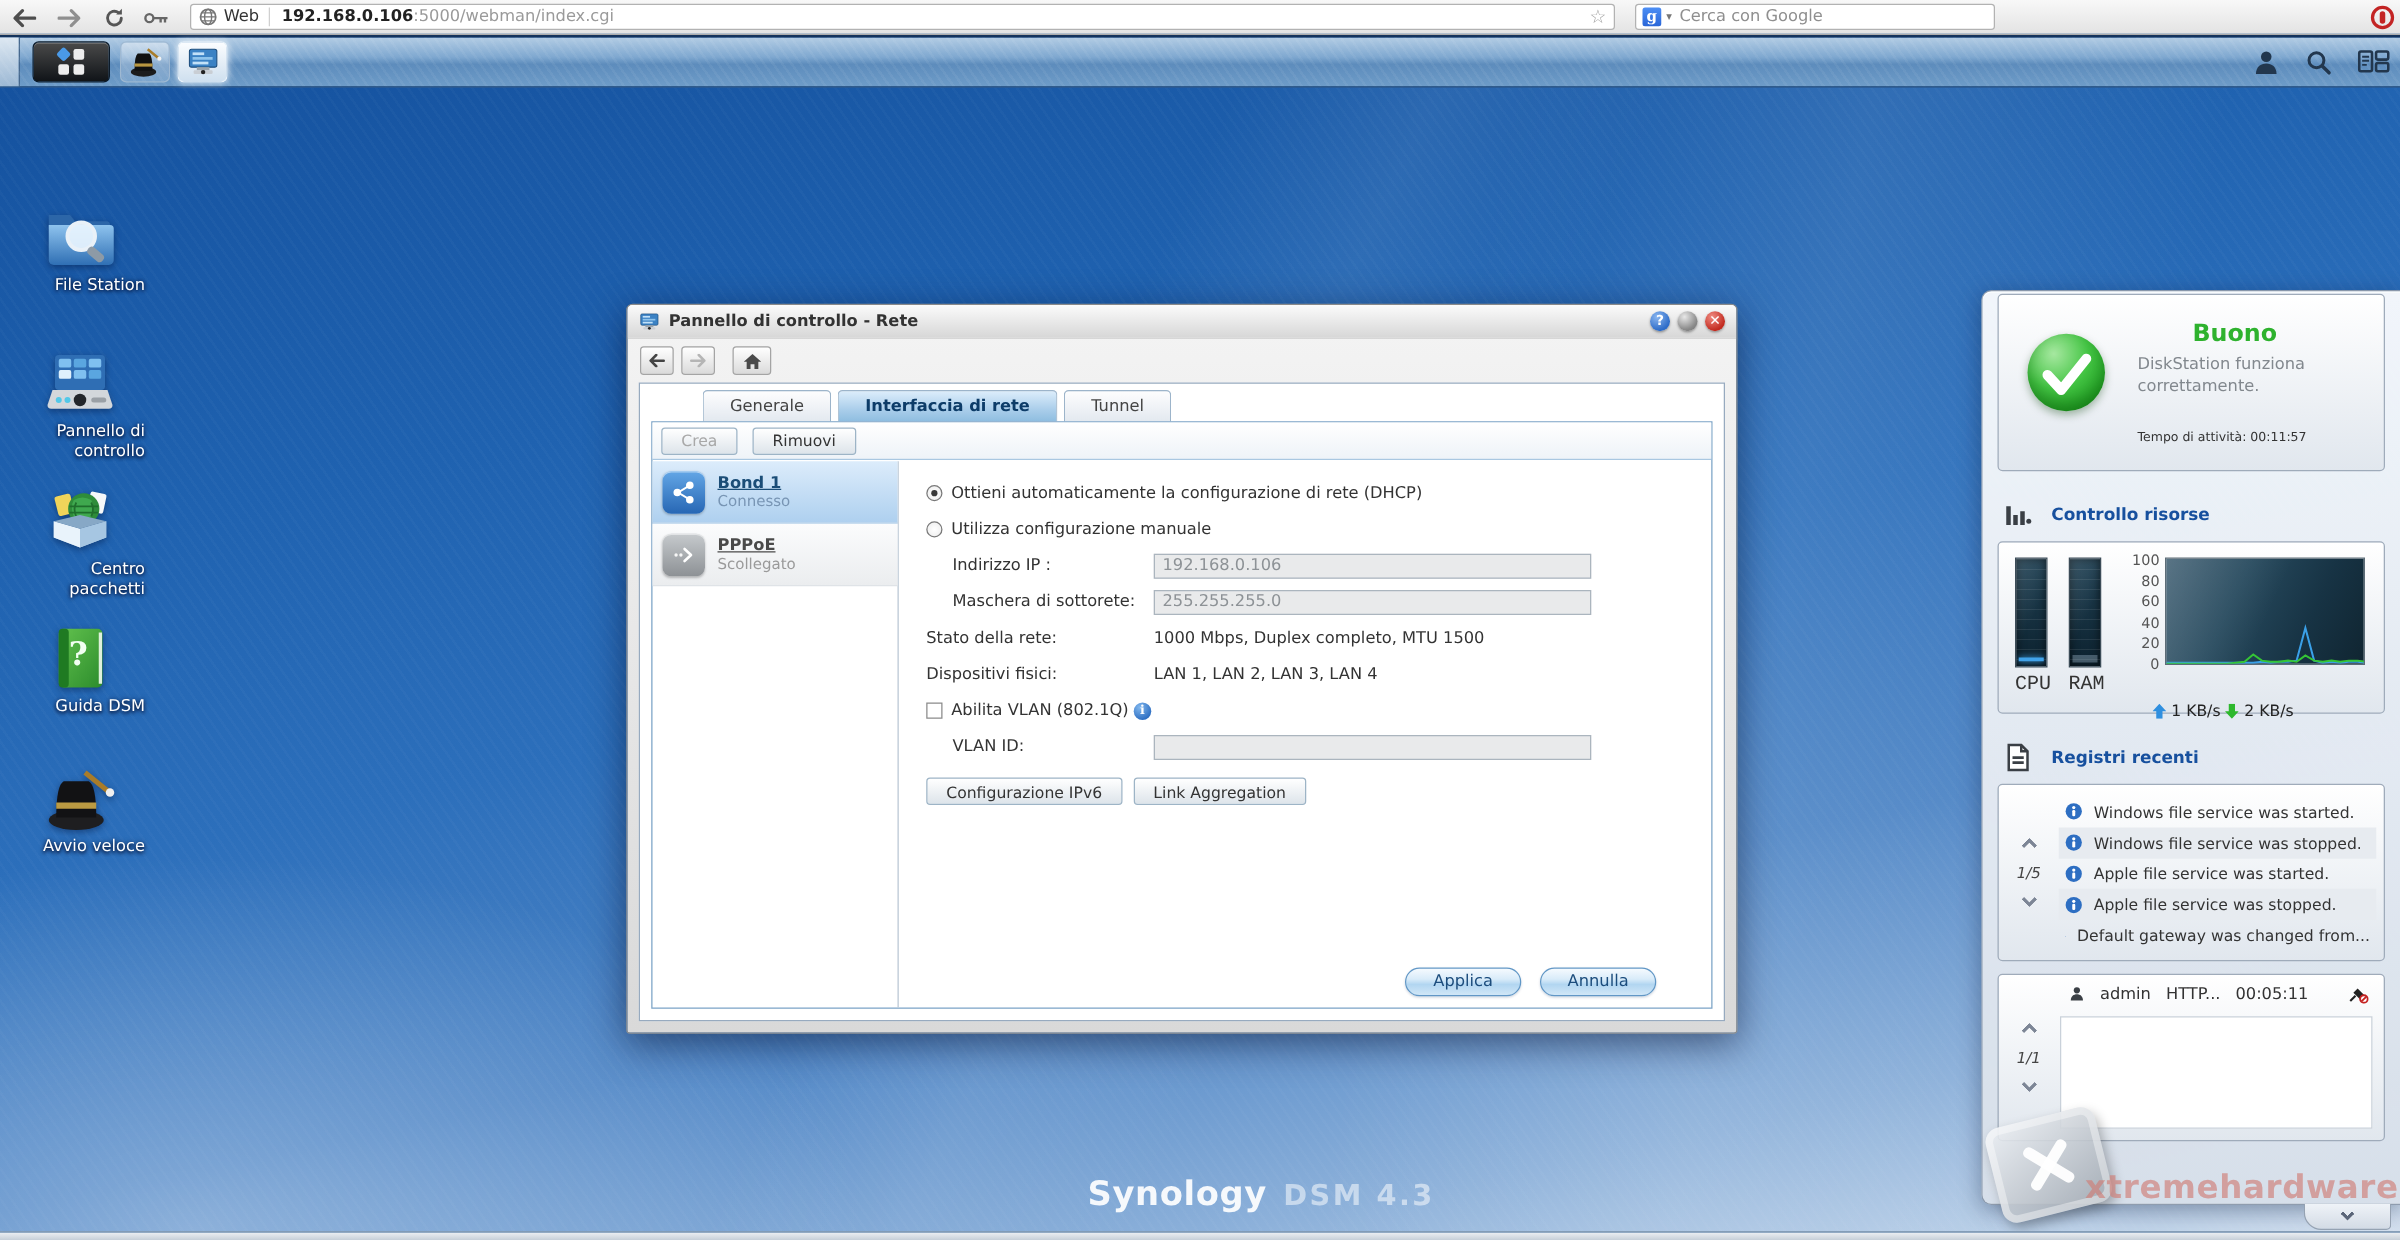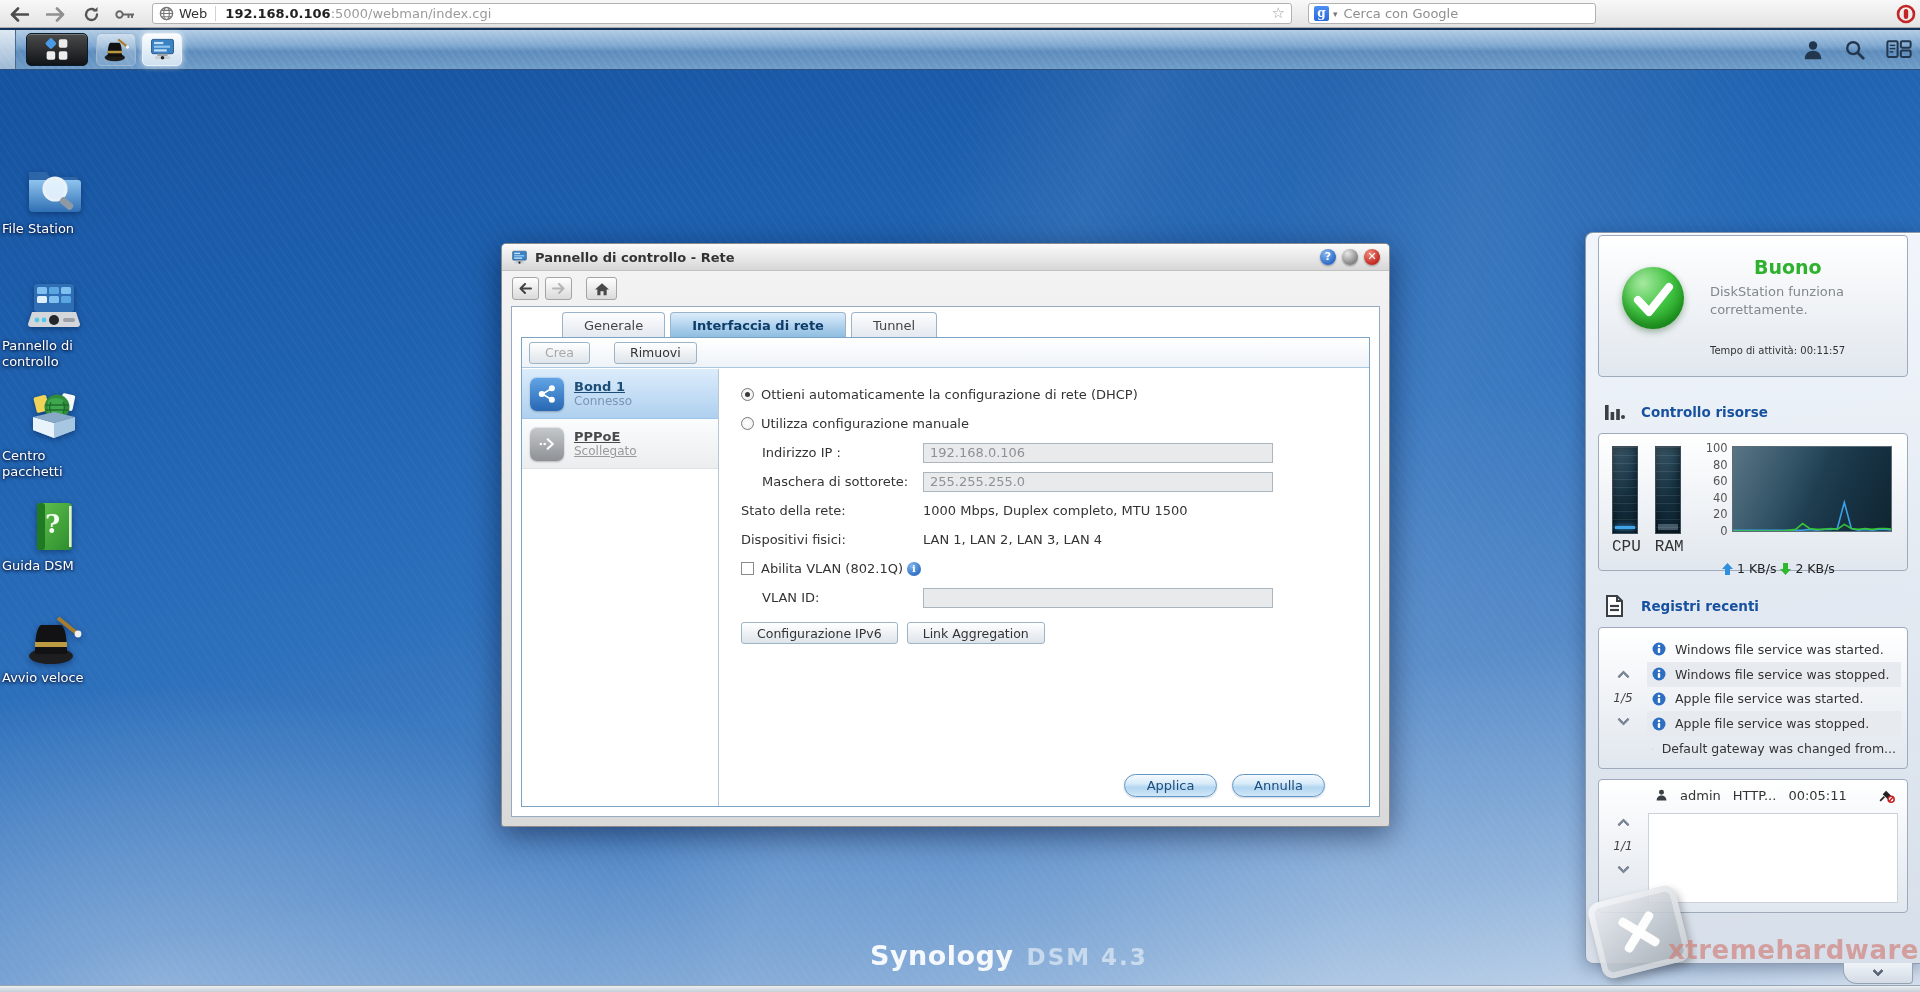--- a/index.html
+++ b/index.html
@@ -56,21 +56,21 @@
       radial-gradient(ellipse 900px 500px at 8% 100%, rgba(255,255,255,.30), transparent 60%),
       linear-gradient(168deg, #15529f 0%, #1f62b0 28%, #2c6fbb 48%, #4f86c6 68%, #8db1da 85%, #c2d5ea 97%, #d4e0ef 100%); }
   .desktop::before { content:""; position:absolute; inset:0; pointer-events:none;
     background:
       linear-gradient(115deg, transparent 42%, rgba(255,255,255,.07) 49%, transparent 57%),
       linear-gradient(100deg, transparent 58%, rgba(255,255,255,.09) 72%, transparent 86%),
       repeating-linear-gradient(55deg, rgba(255,255,255,.025) 0 2px, transparent 2px 7px); }
   .bottom-strip { position:absolute; left:0; top:985px; width:100%; height:7px;
     background:linear-gradient(#eceff3,#c6cfd8); border-top:1px solid #97a5b2; z-index:60; }
 
-  .dicon { position:absolute; left:2px; width:104px; text-align:left; cursor:pointer; }
+  .dicon { position:absolute; left:12px; width:104px; text-align:right; cursor:pointer; }
   .dicon-img { width:58px; height:54px; margin:0 auto 4px; position:relative; filter:drop-shadow(0 2px 3px rgba(0,20,60,.45)); }
   .dicon-label { color:#fff; font-size:13px; line-height:1.25; text-shadow:0 1px 3px rgba(0,10,40,.95), 0 0 4px rgba(0,10,40,.6); }
   .qmark { position:absolute; left:20px; top:9px; color:#f2fff2; font-size:26px; font-weight:bold; font-family:"DejaVu Serif",serif; }
 
   
   .dialog { position:absolute; left:501px; top:243px; width:889px; height:584px;
     background:linear-gradient(#f4f4f4,#d9d9d9); border:1px solid #8a8a8a; border-radius:5px 5px 3px 3px;
     box-shadow:0 8px 30px rgba(0,10,40,.5); z-index:20; }
   .dlg-titlebar { height:27px; display:flex; align-items:center; padding:0 9px;
     background:linear-gradient(#fbfbfb,#d7d7d7); border-bottom:1px solid #c2c2c2; border-radius:4px 4px 0 0; }
@@ -85,38 +85,38 @@
   .navbtn { width:27px; height:23px; border:1px solid #a4a4a4; border-radius:3px;
     background:linear-gradient(#ffffff,#dadada); display:flex; align-items:center; justify-content:center; cursor:pointer; }
   .navbtn.home { width:31px; margin-left:8px; }
   .dlg-content { position:absolute; left:9px; right:9px; top:62px; bottom:9px; background:#fff; border:1px solid #97aabf; }
   .tabbar { position:absolute; top:5px; left:50px; display:flex; }
   .tab { margin-right:5px; padding:0 21px; height:26px; line-height:25px; font-size:13px; color:#444;
     border:1px solid #9cb4ca; border-bottom:none; border-radius:4px 4px 0 0;
     background:linear-gradient(#fdfdfe,#e2e8ef); cursor:pointer; white-space:nowrap; }
   .tab.active { background:linear-gradient(#dcedfb 0%, #a9cdea 60%, #8cbcdf 100%); color:#0d3c68; font-weight:bold; }
   .tabpanel { position:absolute; left:9px; right:9px; top:30px; bottom:9px; border:1px solid #7ba3c6; background:#fff; }
-  .tb-toolbar { height:30px; display:flex; align-items:center; gap:24px; padding:0 7px;
+  .tb-toolbar { height:30px; display:flex; align-items:center; gap:12px; padding:0 7px;
     background:linear-gradient(#ffffff,#eef3f8); border-bottom:1px solid #a9c7e1; }
   .btn { height:22px; padding:0 15px; border:1px solid #9db4c6; border-radius:3px;
     background:linear-gradient(#ffffff,#dde4ea); font-size:12.5px; color:#333; font-family:inherit;
     display:inline-flex; align-items:center; cursor:pointer; }
   .btn.disabled { color:#a8a8a8; cursor:default; }
   .split { position:absolute; left:0; right:0; top:31px; bottom:0; display:flex; }
   .iflist { width:197px; border-right:1px solid #b9c6d4; }
   .ifitem { height:50px; display:flex; align-items:center; gap:10px; padding:0 8px;
     background:linear-gradient(#fbfcfd,#ebedef); border-bottom:1px solid #dfe3e7; cursor:pointer; }
   .ifitem.selected { background:linear-gradient(#dcecfb,#aed0ef); border-bottom:1px solid #a0c4e5; }
   .ificon { width:34px; height:34px; border-radius:7px; flex-shrink:0; display:flex; align-items:center; justify-content:center;
     box-shadow:inset 0 1px 0 rgba(255,255,255,.5), 0 1px 2px rgba(0,0,0,.25); }
   .ificon.bond { background:linear-gradient(#63a6e6,#2767b4); }
   .ificon.pppoe { background:linear-gradient(#c6cacd,#8d9195); }
   .ifname { font-weight:bold; font-size:13px; color:#1b4d77; line-height:1.2;text-decoration:underline; }
   .ifstatus { font-size:12px; color:#7895b4; }
-  .ifitem.off .ifname { color:#4a4a4a; } .ifitem.off .ifstatus { color:#9a9a9a;text-decoration:underline; }
+  .ifitem.off .ifname { color:#4a4a4a; } .ifitem.off .ifstatus { color:#9a9a9a; }
 
   .form { flex:1; position:relative; padding:15px 0 0 22px; color:#333; }
   .frow { display:flex; align-items:center; min-height:21px; margin-bottom:8px; }
   .flabel { width:182px; flex-shrink:0; }
   .frow.indent .flabel { padding-left:21px; }
   .radio { width:13px; height:13px; border-radius:50%; border:1px solid #787878;
     background:radial-gradient(#ffffff,#ececec); margin-right:7px; position:relative; flex-shrink:0; cursor:pointer; }
   .radio.on::after { content:""; position:absolute; left:3px; top:3px; width:5px; height:5px; border-radius:50%; background:#383838; }
   .checkbox { width:13px; height:13px; border:1px solid #8a8a8a; background:#fff; margin-right:7px; flex-shrink:0; cursor:pointer; }
   .txtinput { width:350px; height:20px; border:1px solid #abb5be; background:#e9eaeb; color:#8d9296;

